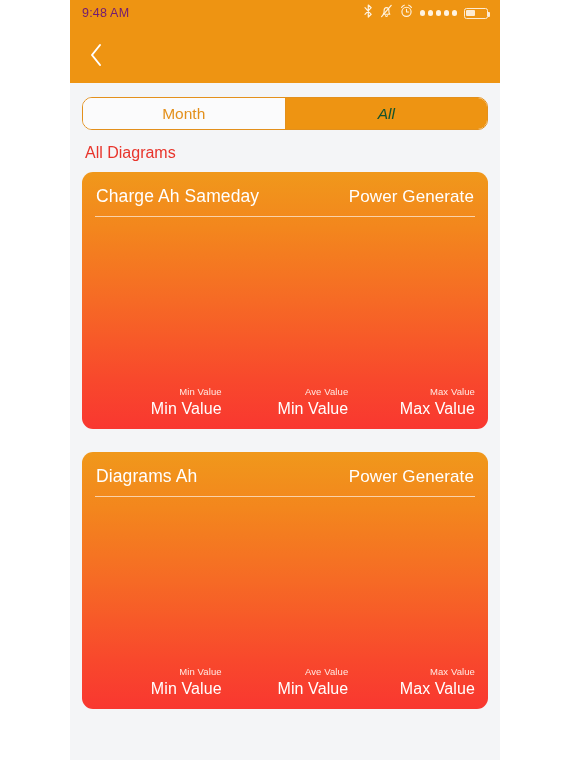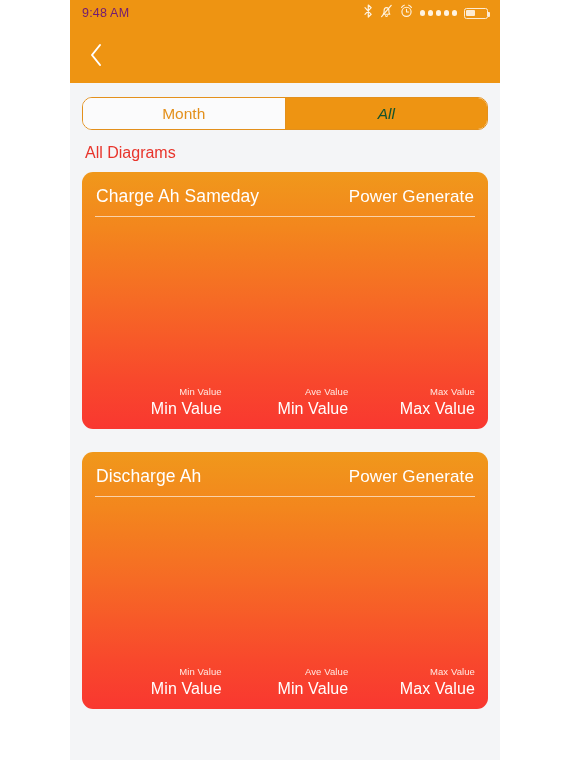--- a/index.html
+++ b/index.html
@@ -244,21 +244,21 @@
         </div>
         <div class="stat">
           <div class="stat-label">Max Value</div>
           <div class="stat-value">Max Value</div>
         </div>
       </div>
     </div>
 
     <div class="card">
       <div class="card-header">
-        <span class="card-title">Discharge Ah</span>
+        <span class="card-title">Diagrams Ah</span>
         <span class="card-sub">Power Generate</span>
       </div>
       <div class="plot-area" style="height:168px"></div>
       <div class="card-footer">
         <div class="stat">
           <div class="stat-label">Min Value</div>
           <div class="stat-value">Min Value</div>
         </div>
         <div class="stat">
           <div class="stat-label">Ave Value</div>

